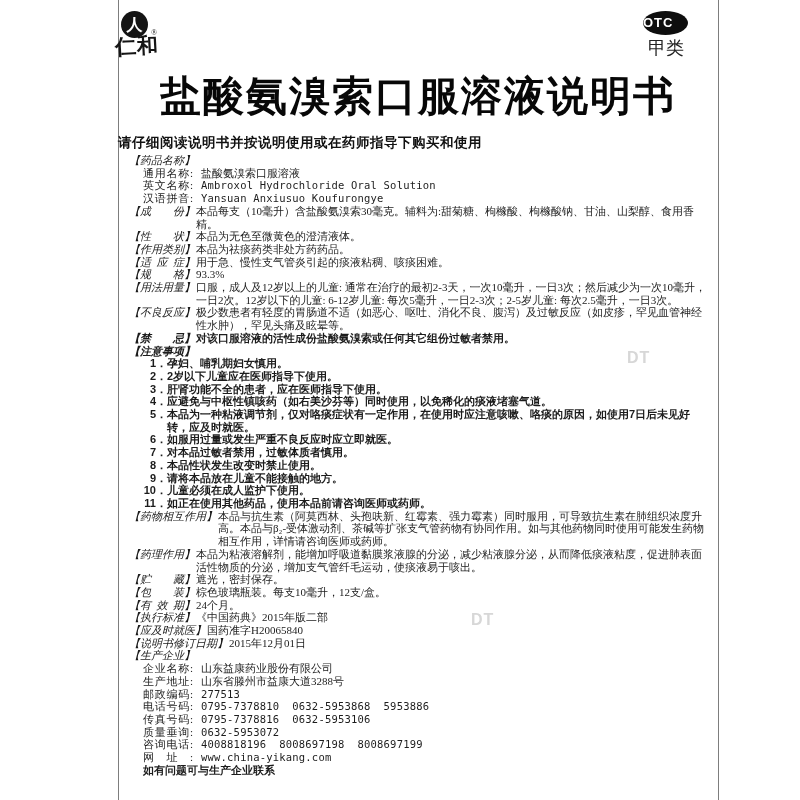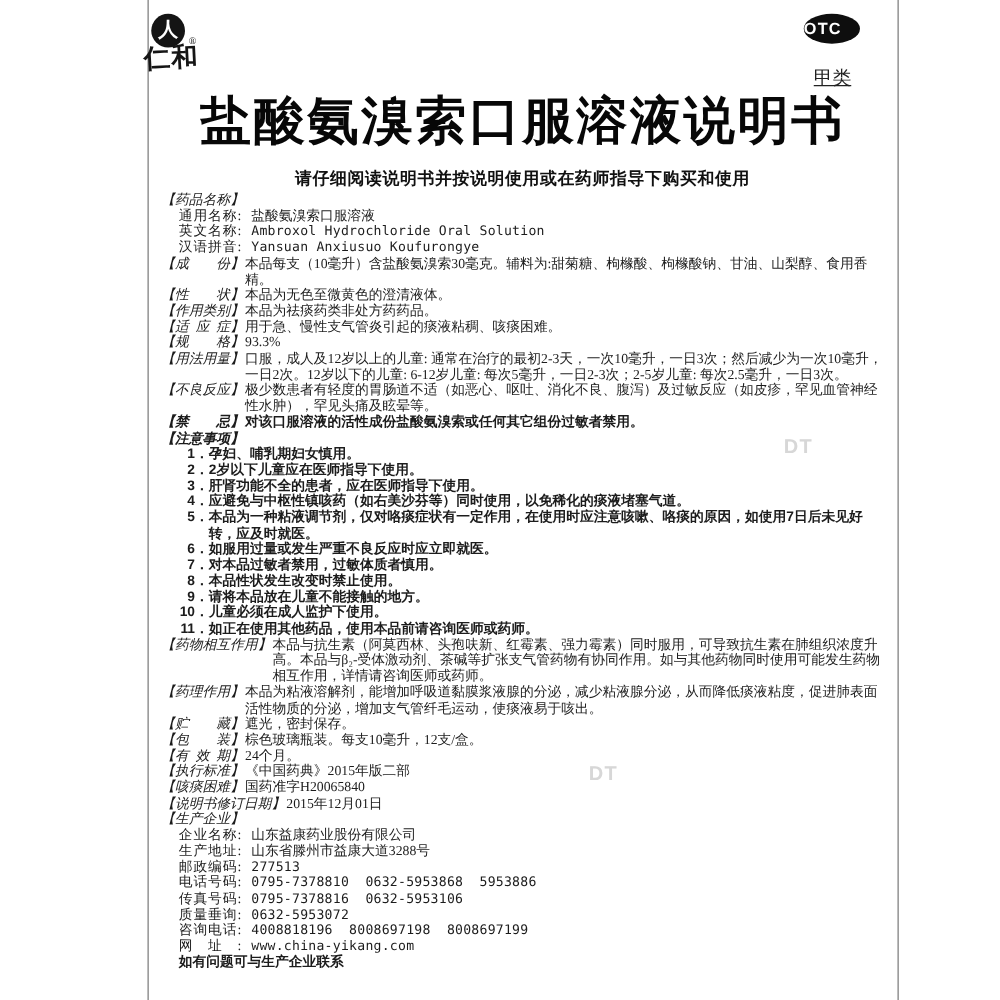--- a/index.html
+++ b/index.html
@@ -26,29 +26,29 @@
     white-space:nowrap;
   }
 
   
   .otc{position:absolute;left:643px;top:11px;width:46px;text-align:center;}
   .otc-ellipse{
     width:45px;height:24px;background:#0e0e0e;border-radius:50%;color:#fff;
     font-family:"Liberation Sans",sans-serif;font-weight:700;font-size:13px;line-height:24px;
     letter-spacing:1px;text-align:left;
   }
-  .otc-class{margin-top:18px;font-size:15px;color:#222;font-family:"Liberation Sans",sans-serif;text-decoration:underline;}
+  .otc-class{margin-top:1px;font-size:18px;color:#222;font-family:"Liberation Sans",sans-serif;}
 
   .title{
     position:absolute;left:118px;width:600px;top:69px;text-align:center;
     font-family:"Liberation Sans",sans-serif;font-weight:900;font-size:41px;
     letter-spacing:2px;color:#070707;white-space:nowrap;
   }
   .subtitle{
-    position:absolute;left:118px;width:600px;top:134px;text-align:center;
+    position:absolute;left:118px;width:600px;top:134px;
     font-family:"Liberation Sans",sans-serif;font-weight:700;font-size:13.5px;
     letter-spacing:0.5px;color:#111;
   }
 
   .sheet{
     position:absolute;left:118px;top:154px;width:600px;box-sizing:border-box;
     padding:0 8px 0 11px;font-size:11px;line-height:12.7px;color:#1c1c1c;
   }
   .row{margin:0;}
   .row.kv{display:flex;align-items:flex-start;justify-content:center;}
@@ -161,21 +161,21 @@
     </div>
     <div class="row kv">
       <span class="labelbox"><span class="br">【</span><span class="lbl">有效期</span><span class="br">】</span></span>
       <div class="content">24个月。</div>
     </div>
     <div class="row kv">
       <span class="labelbox"><span class="br">【</span><span class="lbl">执行标准</span><span class="br">】</span></span>
       <div class="content">《中国药典》2015年版二部</div>
     </div>
     <div class="row kv">
-      <span class="labelbox"><span class="br">【</span><span class="lbl">咳痰困难</span><span class="br">】</span></span>
+      <span class="labelbox"><span class="br">【</span><span class="lbl">应及时就医</span><span class="br">】</span></span>
       <div class="content">国药准字H20065840</div>
     </div>
     <div class="row kv">
       <span class="labelbox"><span class="br">【</span><span class="lbl">说明书修订日期</span><span class="br">】</span></span>
       <div class="content">2015年12月01日</div>
     </div>
     <div class="row sec"><span class="labelbox"><span class="br">【</span><span class="lbl">生产企业</span><span class="br">】</span></span></div>
     <div class="row sub"><span class="key">企业名称:</span><span class="val">山东益康药业股份有限公司</span></div>
     <div class="row sub"><span class="key">生产地址:</span><span class="val">山东省滕州市益康大道3288号</span></div>
     <div class="row sub"><span class="key">邮政编码:</span><span class="val mono">277513</span></div>

